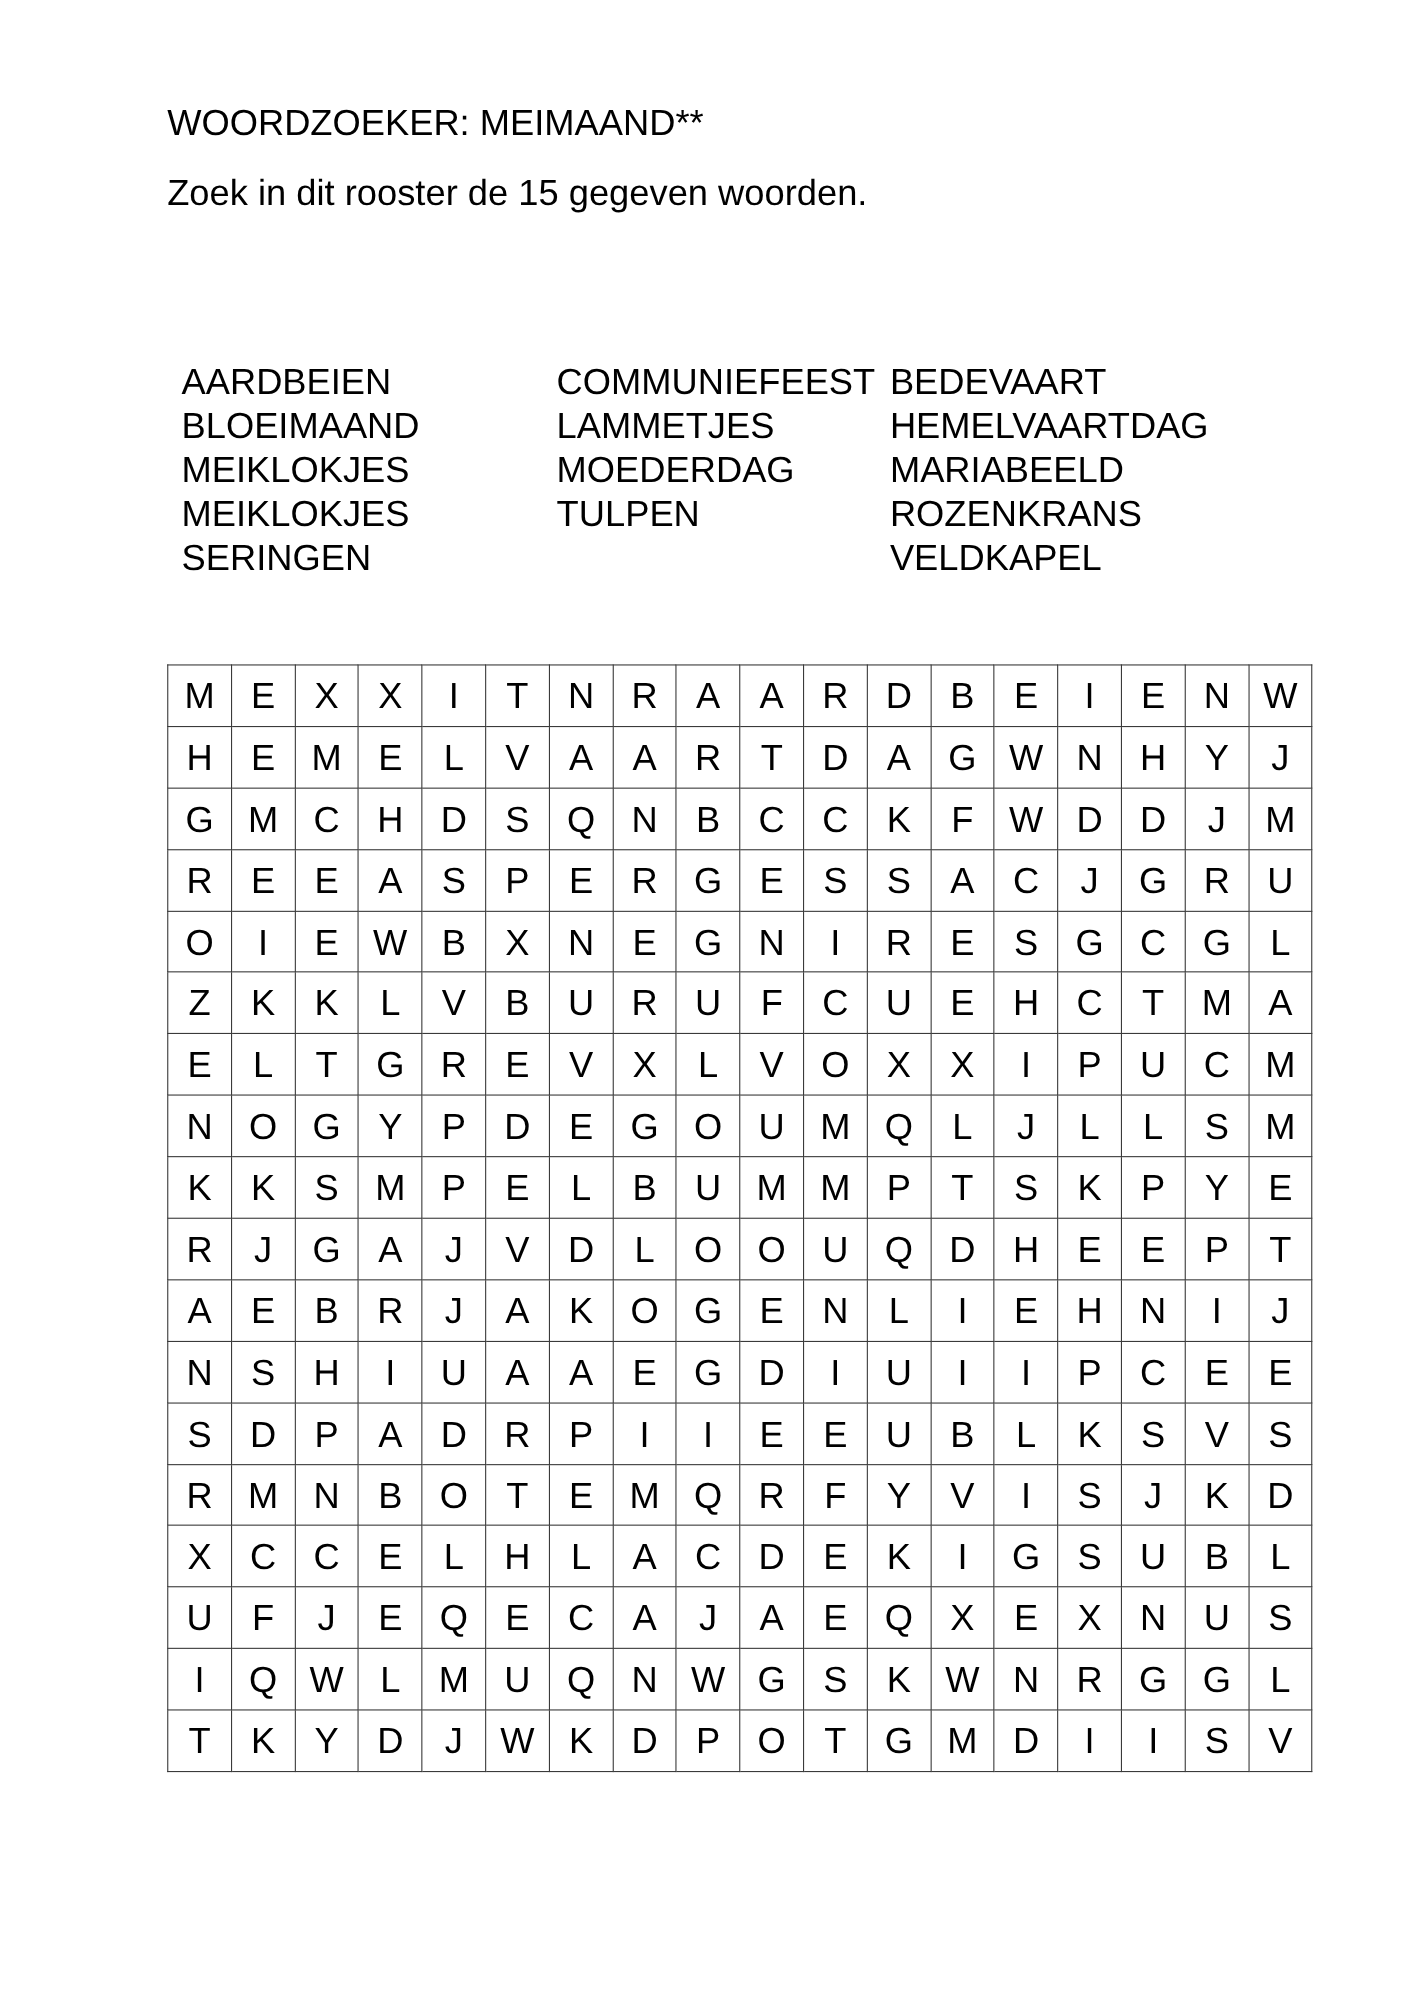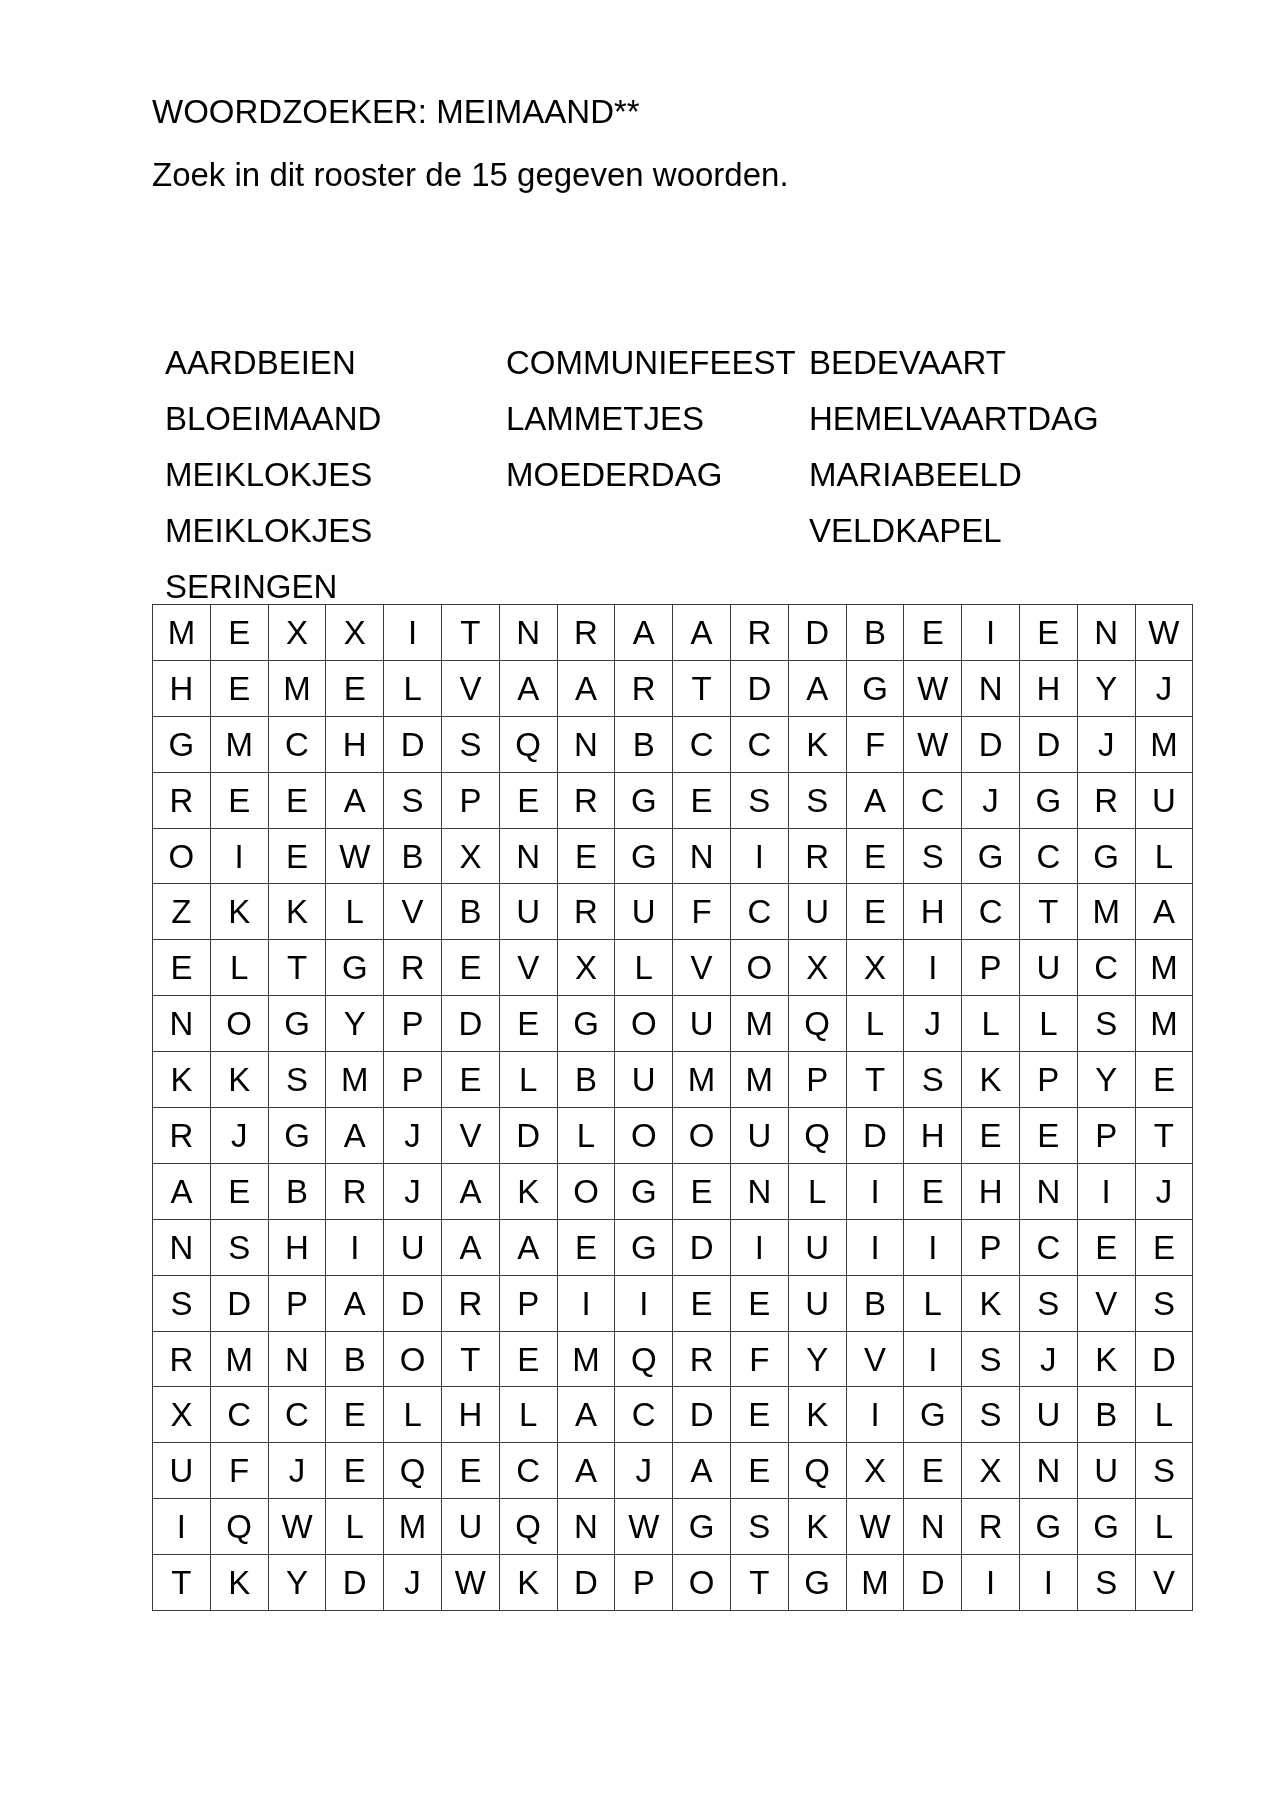--- a/index.html
+++ b/index.html
@@ -45,21 +45,21 @@
       left: 0;
       width: 1280px;
       font-size: 33px;
       line-height: 40px;
     }
     .wordcol {
       position: absolute;
       top: 0;
       white-space: nowrap;
     }
-    .wordcol .word { display: block; height: 40px; margin-top: 16px; }
+    .wordcol .word { display: block; height: 40px; }
     .col-0 { left: 165px; }
     .col-1 { left: 506px; }
     .col-2 { left: 809px; }
 
     .grid {
       position: absolute;
       left: 152px;
       top: 604px;
       width: 1023px;
       height: 989px;
@@ -91,25 +91,27 @@
     <span class="word">AARDBEIEN</span>
     <span class="word">BLOEIMAAND</span>
     <span class="word">MEIKLOKJES</span>
     <span class="word">MEIKLOKJES</span>
     <span class="word">SERINGEN</span>
   </div>
   <div class="wordcol col-1">
     <span class="word">COMMUNIEFEEST</span>
     <span class="word">LAMMETJES</span>
     <span class="word">MOEDERDAG</span>
+    <span class="word">TULPEN</span>
   </div>
   <div class="wordcol col-2">
     <span class="word">BEDEVAART</span>
     <span class="word">HEMELVAARTDAG</span>
     <span class="word">MARIABEELD</span>
+    <span class="word">ROZENKRANS</span>
     <span class="word">VELDKAPEL</span>
   </div>
 </div>
 
 <table class="grid">
   <tbody id="grid-body">
       <tr>
         <td>M</td>
         <td>E</td>
         <td>X</td>

